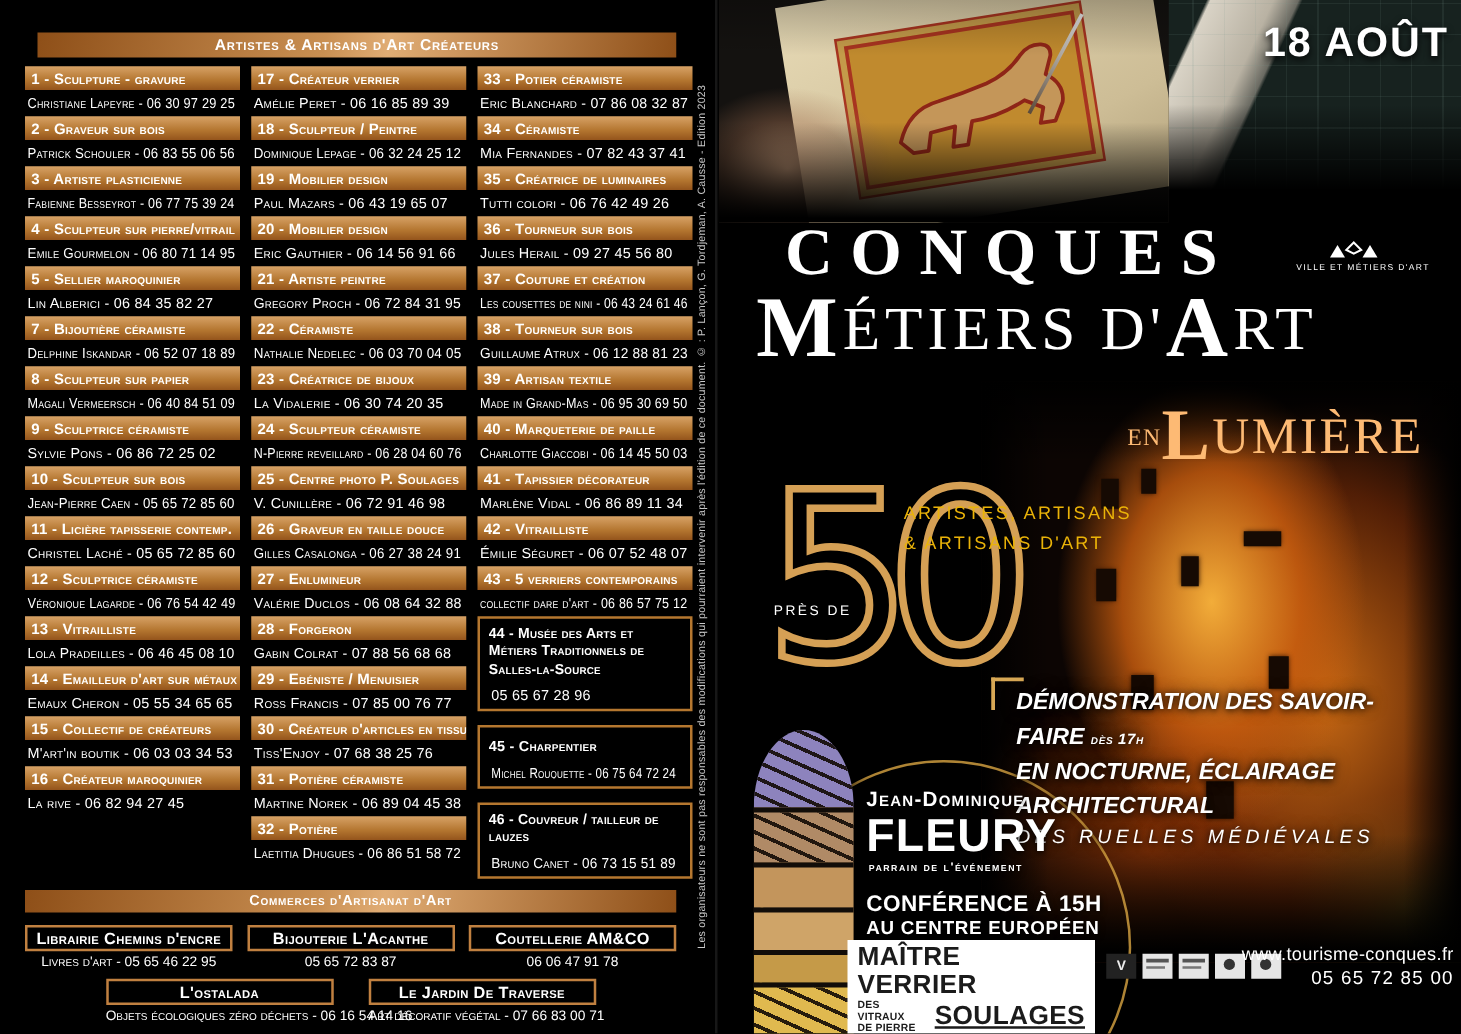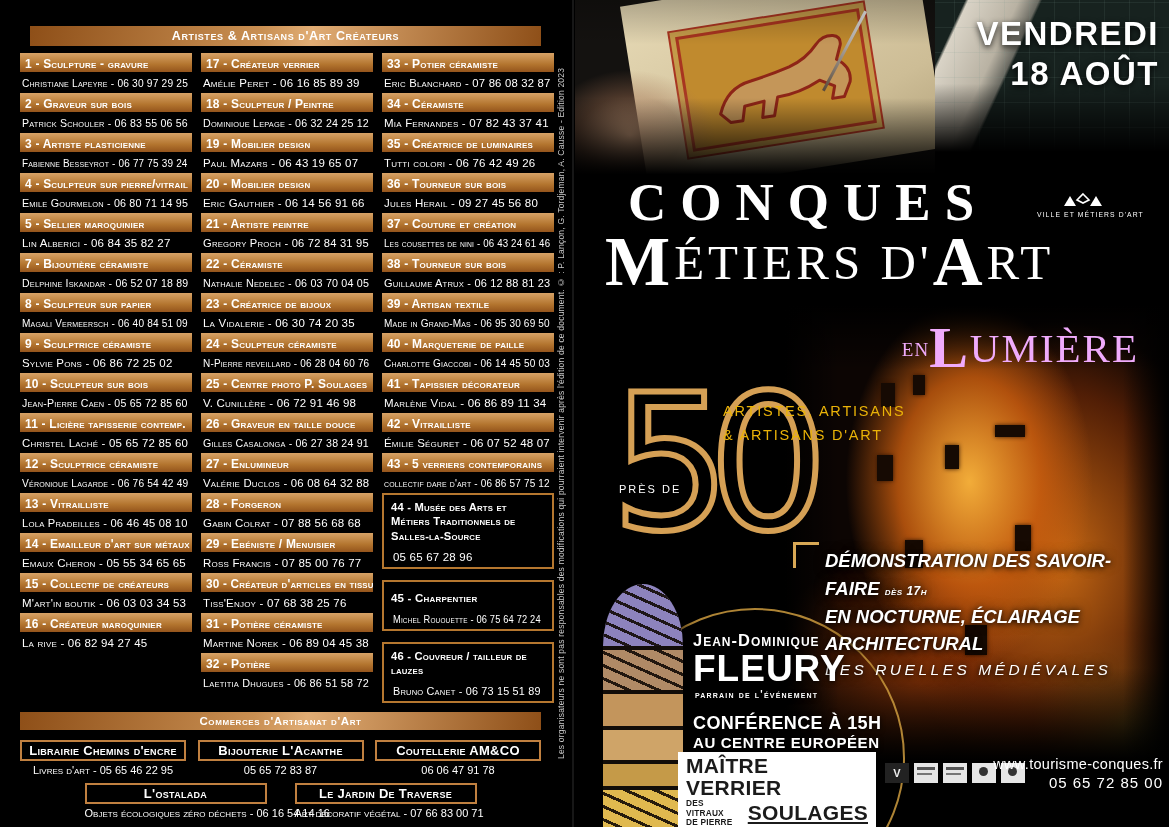--- a/index.html
+++ b/index.html
@@ -123,33 +123,33 @@
     text-shadow:0 2px 6px rgba(0,0,0,.85); }
   .conques { position:absolute; left:53px; top:172px; color:#fff;
     font-family:"Liberation Serif", serif; font-size:53px; font-weight:600;
     letter-spacing:14px; text-shadow:0 2px 8px rgba(0,0,0,.8); }
   .vma-logo { position:absolute; left:462px; top:190px; width:92px; text-align:center; color:#fff; }
   .vma-logo svg { display:block; margin:0 auto 2px auto; }
   .vma-caption { font-size:6.8px; letter-spacing:1.1px; border-top:1px solid rgba(255,255,255,.0); white-space:nowrap; }
   .metiers { position:absolute; left:30px; top:234px; color:#fff;
     font-family:"Liberation Serif", serif; font-size:49px; font-weight:500; letter-spacing:4px; }
   .metiers .bigL { font-size:69px; font-weight:600; line-height:0; vertical-align:-6px; }
-  .lumiere { position:absolute; right:30px; top:314px; color:#f0abfc;
+  .lumiere { position:absolute; right:30px; top:314px; color:#fdba74;
     font-family:"Liberation Serif", serif; font-size:41px; letter-spacing:2px; }
   .lumiere .en { font-size:19px; letter-spacing:1px; vertical-align:6px; }
   .lumiere .bigL { font-size:58px; font-weight:600; vertical-align:-5px; }
 
   .fifty-svg { position:absolute; left:36px; top:360px; overflow:visible; }
   .artists-txt { position:absolute; left:148px; top:400px; color:#eab308;
     font-size:14.5px; letter-spacing:1.8px; line-height:1.65; }
   .pres-de { position:absolute; left:44px; top:483px; color:#fff; font-size:11px; letter-spacing:2px; }
 
   .bracket { position:absolute; left:218px; top:542px; width:26px; height:26px;
     border-left:3px solid #d8a855; border-top:3px solid #d8a855; }
-  .demo { position:absolute; left:250px; top:547px; width:340px; color:#fff;
+  .demo { position:absolute; left:238px; top:547px; width:340px; color:#fff;
     font-style:italic; font-weight:900; font-size:18.5px; line-height:1.5;
     text-shadow:0 1px 5px rgba(0,0,0,.9), 0 0 12px rgba(0,0,0,.7); }
   .demo .small { font-size:12px; font-weight:700; font-variant:small-caps; letter-spacing:.5px; }
   .demo .l3 { font-weight:500; font-size:15.5px; letter-spacing:3.5px; }
 
   .fleury-block { position:absolute; left:118px; top:631px; width:220px; color:#fff;
     text-shadow:0 1px 5px rgba(0,0,0,.9); }
   .fleury-first { font-size:16.5px; font-weight:700; font-variant:small-caps; letter-spacing:1px; }
   .fleury-last { font-size:37px; font-weight:900; letter-spacing:1px; line-height:1.05; }
   .fleury-role { font-size:10px; font-weight:700; font-variant:small-caps; letter-spacing:1.2px; margin-left:2px; }
@@ -484,21 +484,20 @@
     <div class="window">
       <div class="pane p1 lines"></div>
       <div class="pane p2 lines"></div>
       <div class="pane p3"></div>
       <div class="pane p4"></div>
       <div class="pane p5"></div>
       <div class="pane p6 lines"></div>
     </div>
 
     <div class="date">
-      <div>VENDREDI</div>
       <div>18 AOÛT</div>
     </div>
 
     <div class="conques">CONQUES</div>
 
     <div class="vma-logo">
       <svg width="42" height="18" viewBox="0 0 42 18">
         <path d="M2 16 L8 6 L14 16 Z" fill="#fff"></path>
         <path d="M28 16 L34 6 L40 16 Z" fill="#fff"></path>
         <path d="M21 4 L27 10 L21 13 L15 10 Z" fill="none" stroke="#fff" stroke-width="1.6"></path>

